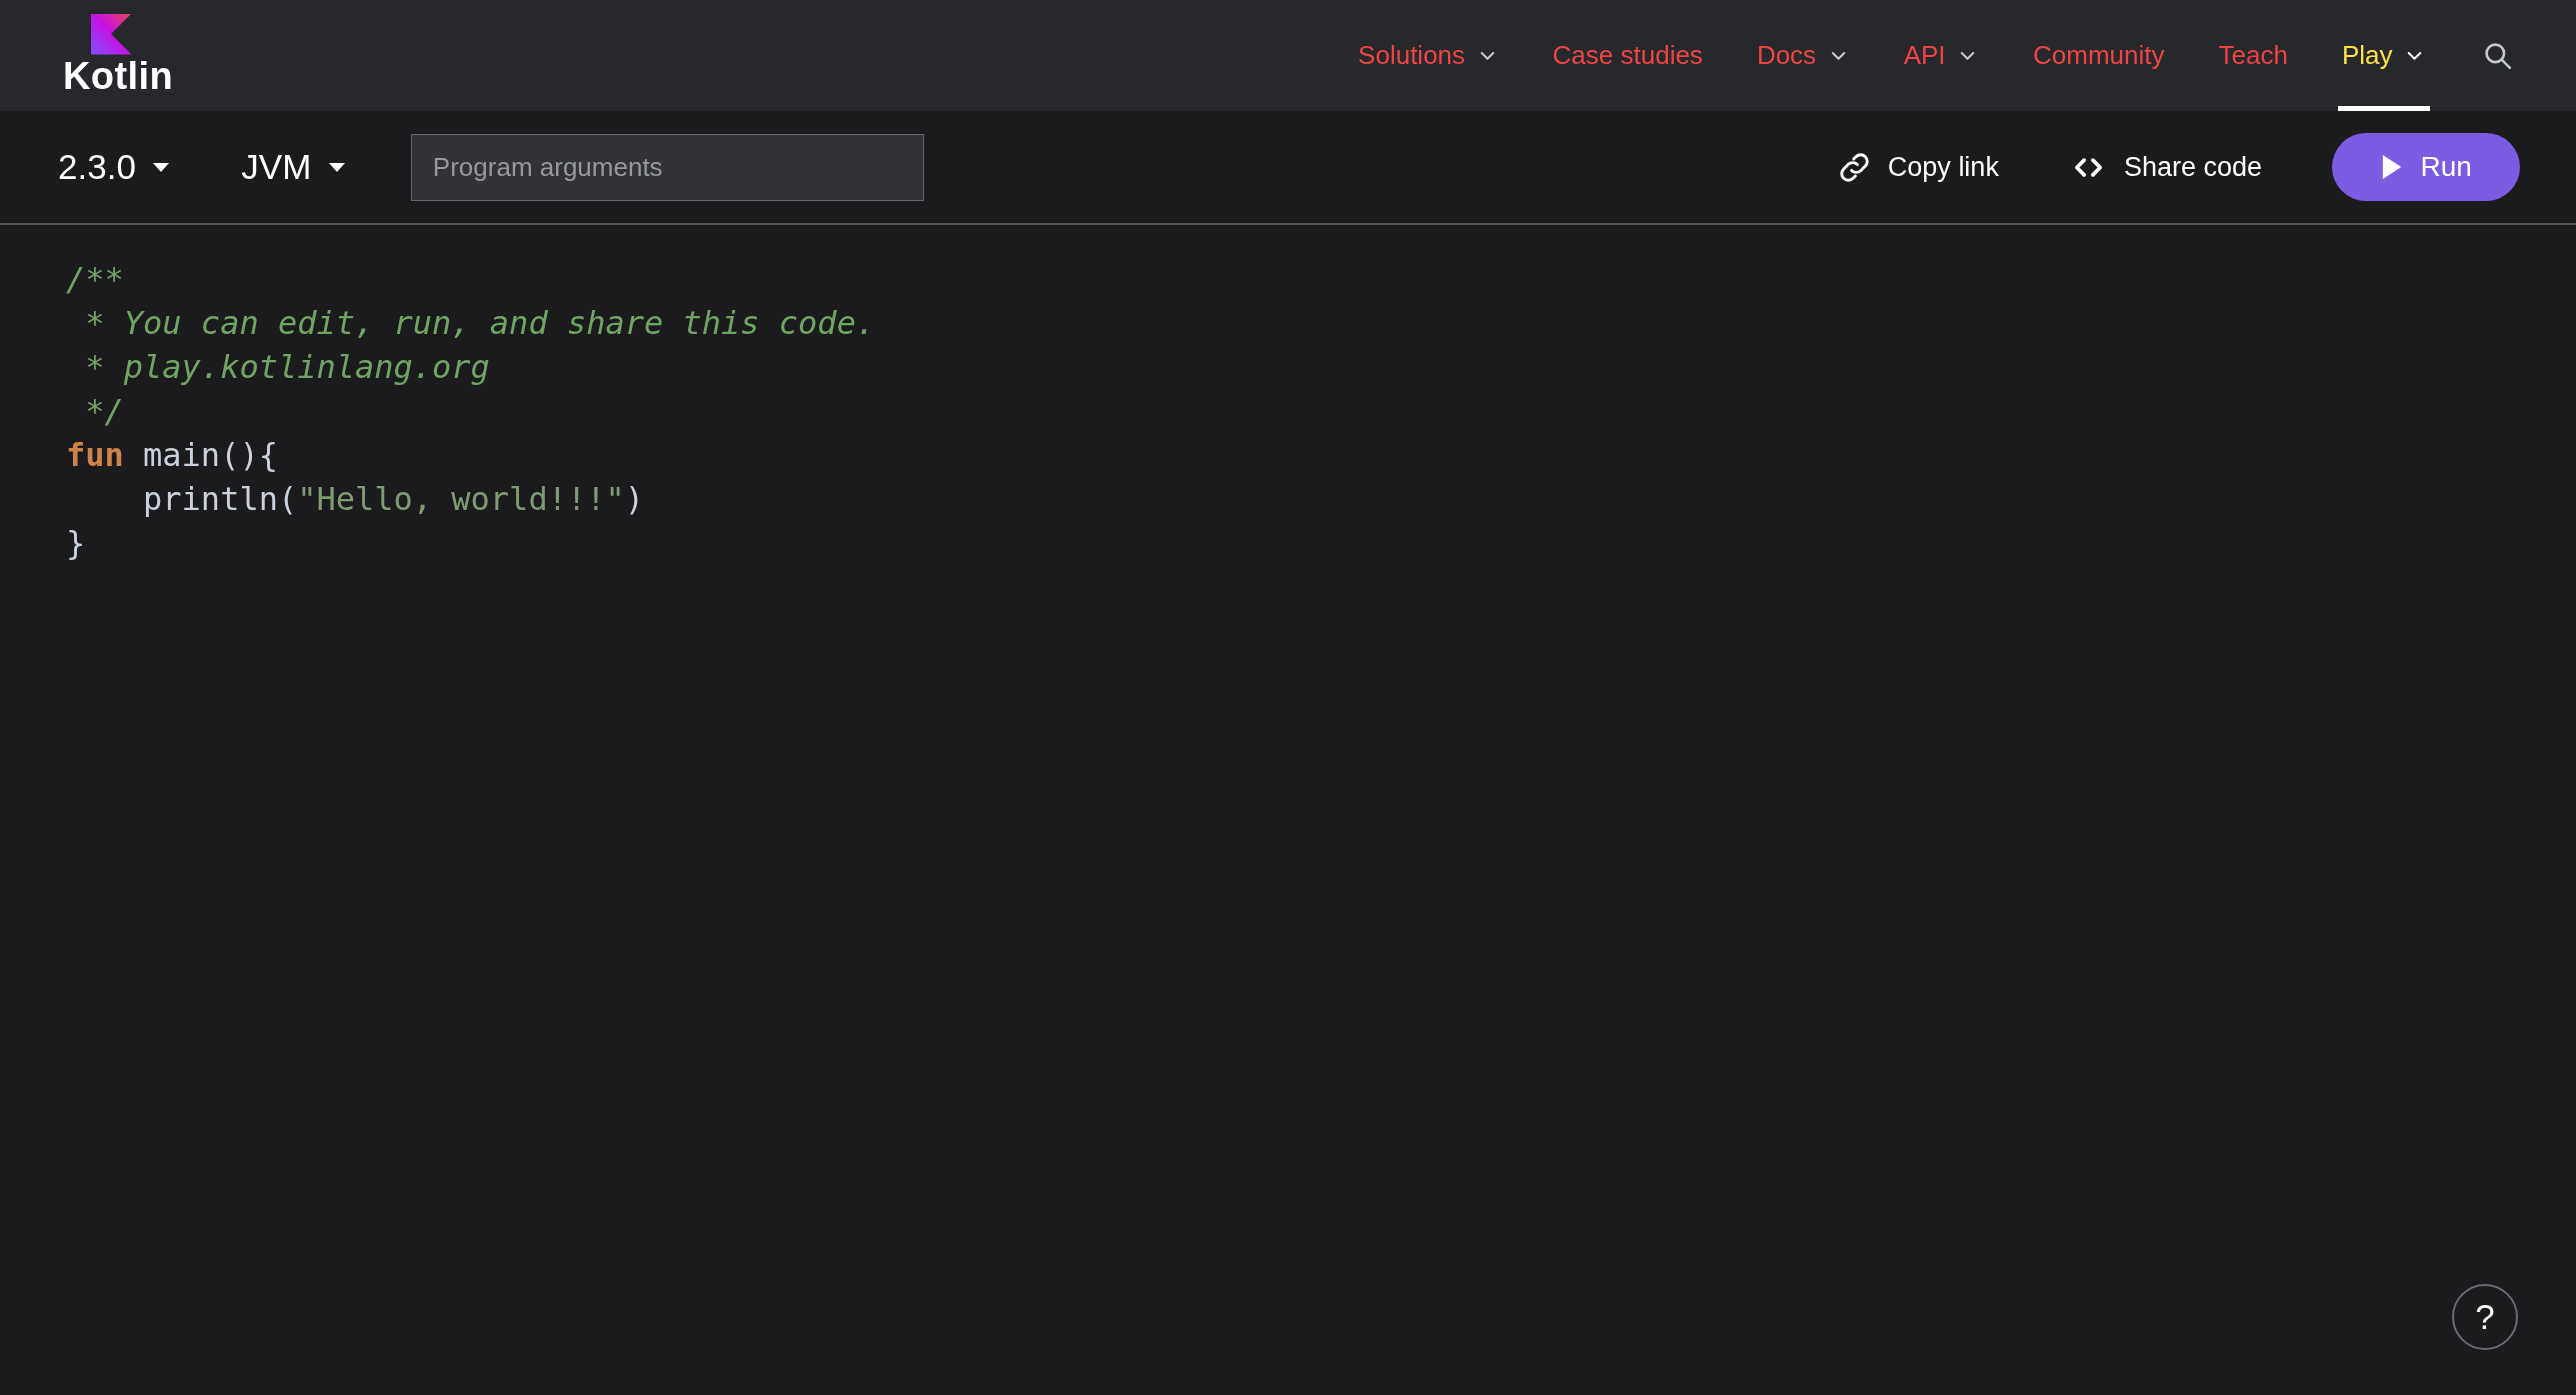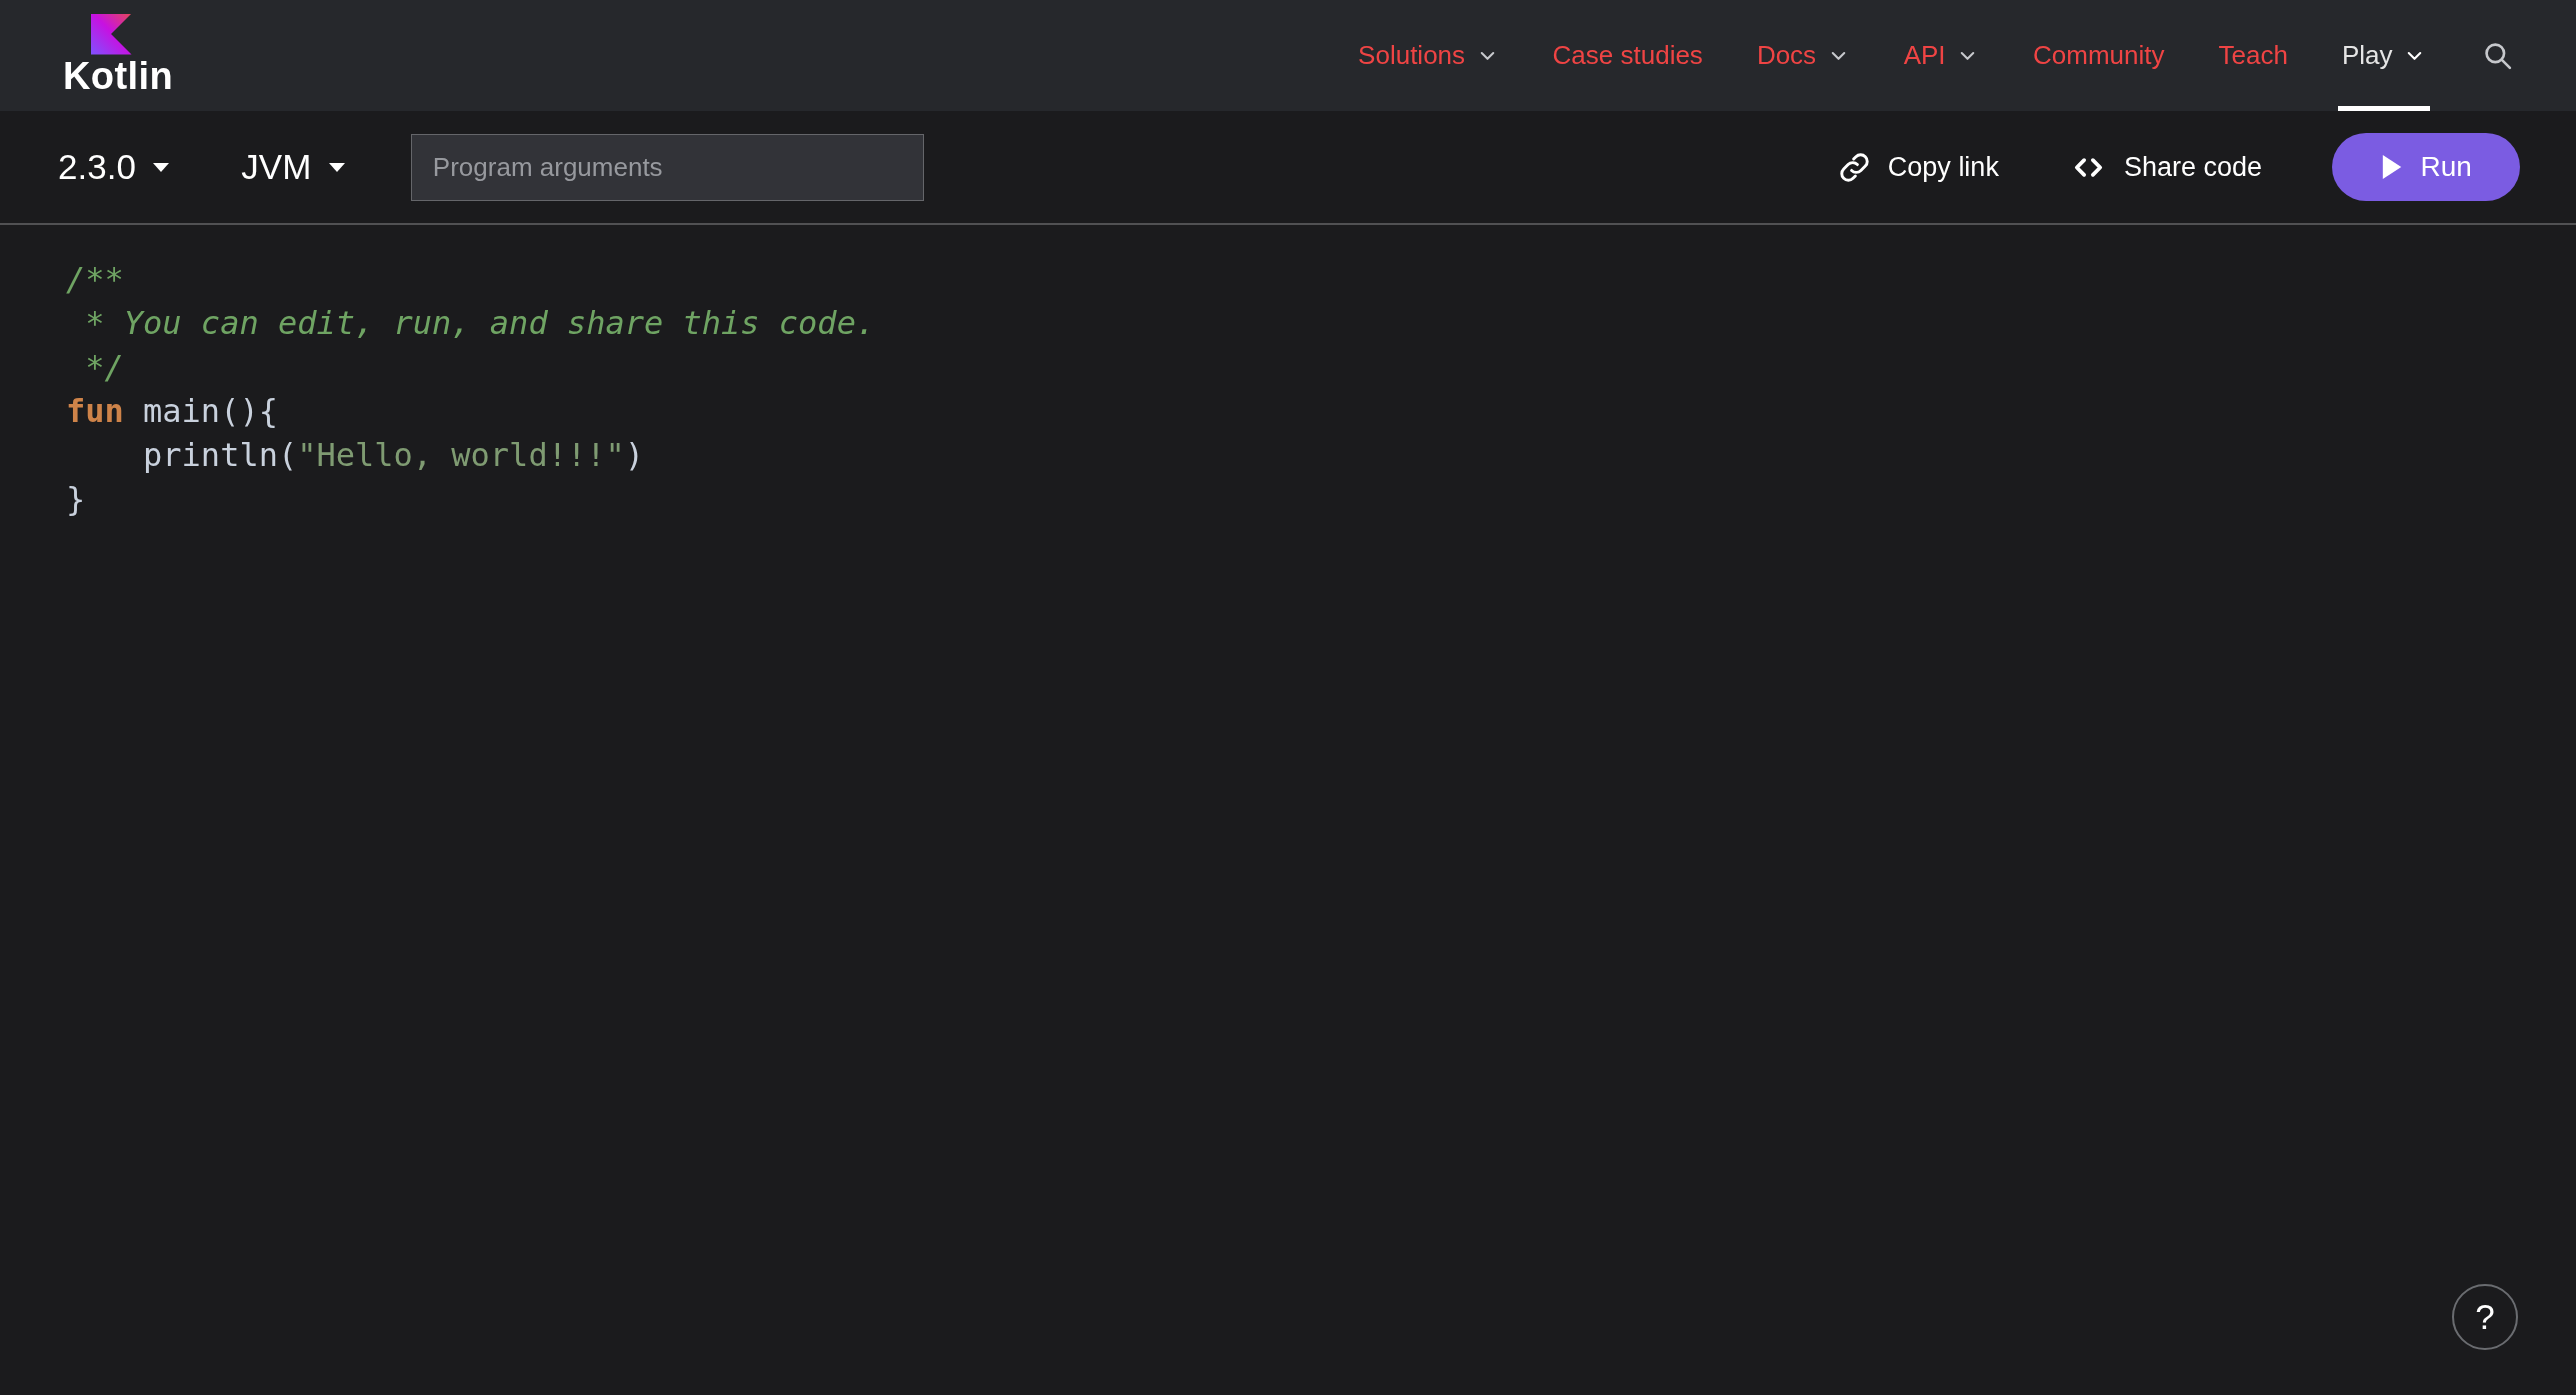--- a/index.html
+++ b/index.html
@@ -43,21 +43,21 @@
     height: 100%;
     display: flex;
     align-items: center;
     gap: 10.5px;
     font-size: 26px;
     color: #ef4444;
     cursor: pointer;
     white-space: nowrap;
   }
   .nav-item svg { display: block; }
-  .nav-item.active { color: #e5e5e5; }
+  .nav-item.active { color: #fde047; }
   .nav-item.active::after {
     content: "";
     position: absolute;
     left: -3.5px; right: -3.5px; bottom: 0;
     height: 5.3px;
     background: #FFFFFF;
   }
   .search-btn {
     background: none; border: none; cursor: pointer;
     display: flex; align-items: center;
@@ -238,20 +238,21 @@
     </button>
   </div>
 </div>
 
 <div class="divider"></div>
 
 <main class="editor">
   <div id="code-lines">
       <div class="code-line"><span class="tok-comment">/**</span></div>
       <div class="code-line"><span class="tok-comment"> * You can edit, run, and share this code.</span></div>
+      <div class="code-line"><span class="tok-comment"> * play.kotlinlang.org</span></div>
       <div class="code-line"><span class="tok-comment"> */</span></div>
       <div class="code-line"><span class="tok-keyword">fun</span><span class="tok-decl"> main</span><span class="tok-plain">(){</span></div>
       <div class="code-line"><span class="tok-plain">    println(</span><span class="tok-string">"Hello, world!!!"</span><span class="tok-plain">)</span></div>
       <div class="code-line"><span class="tok-plain">}</span></div>
     </div>
 </main>
 
 <button class="help-btn">
   <span>?</span>
 </button>

